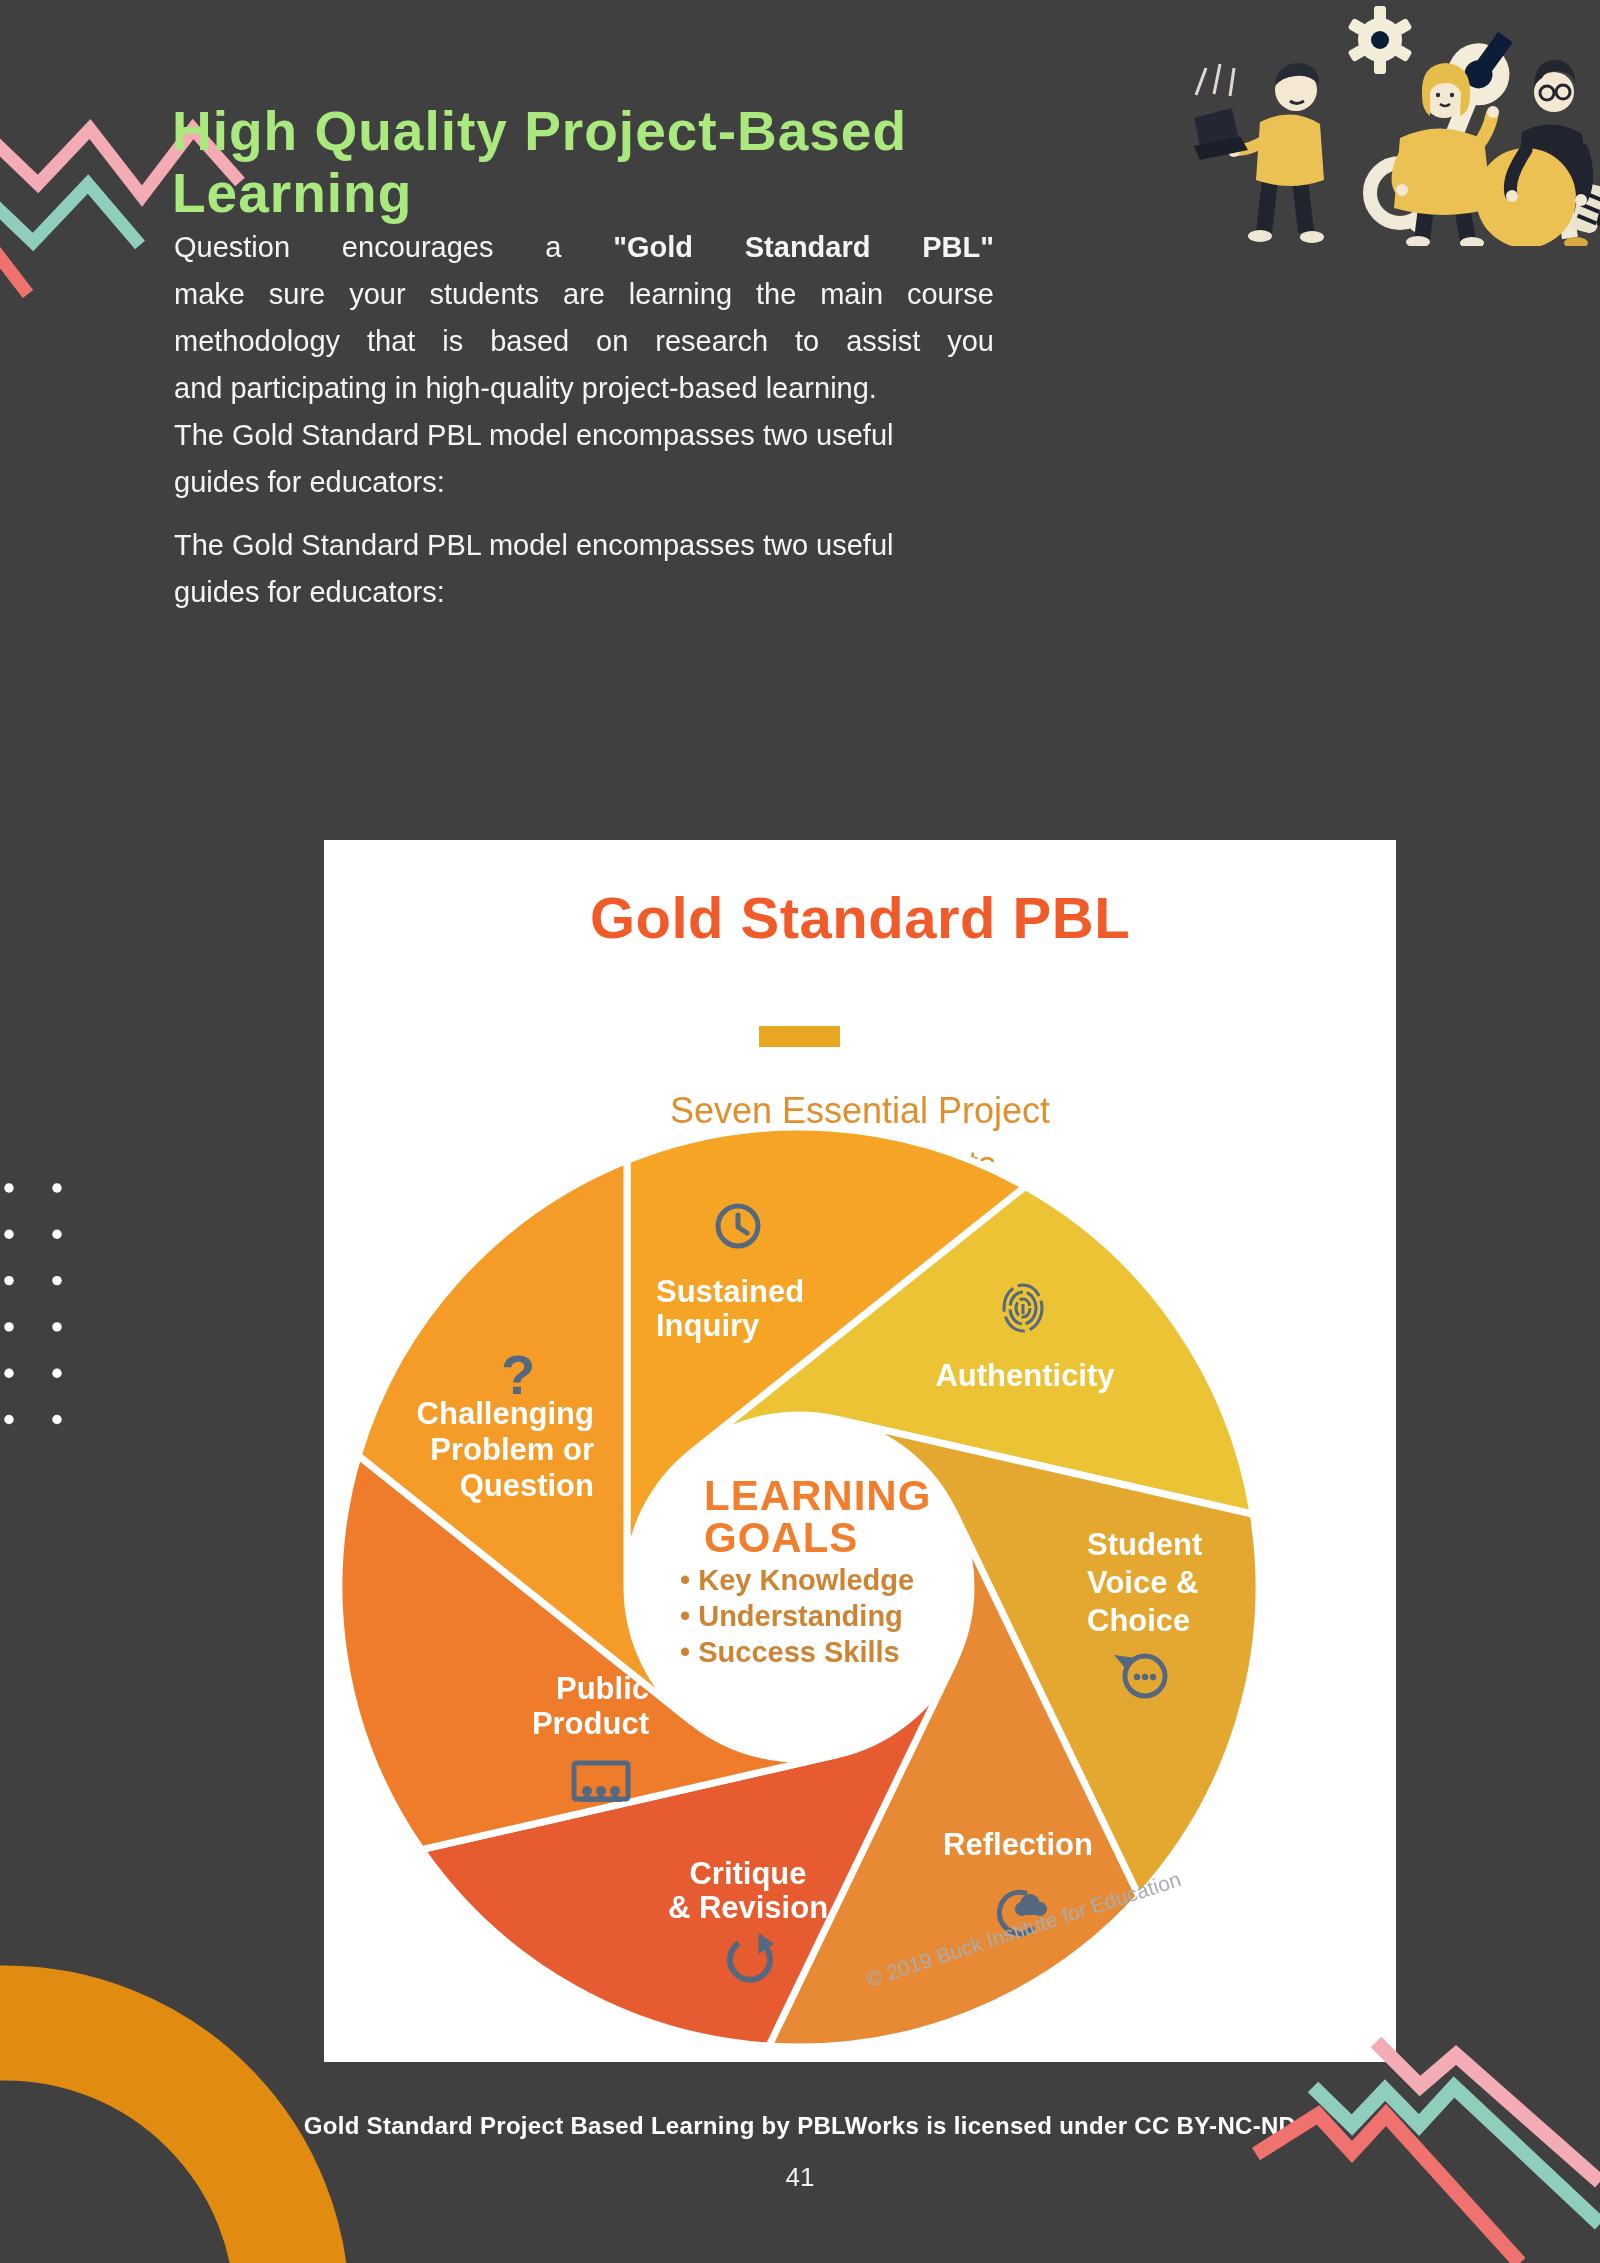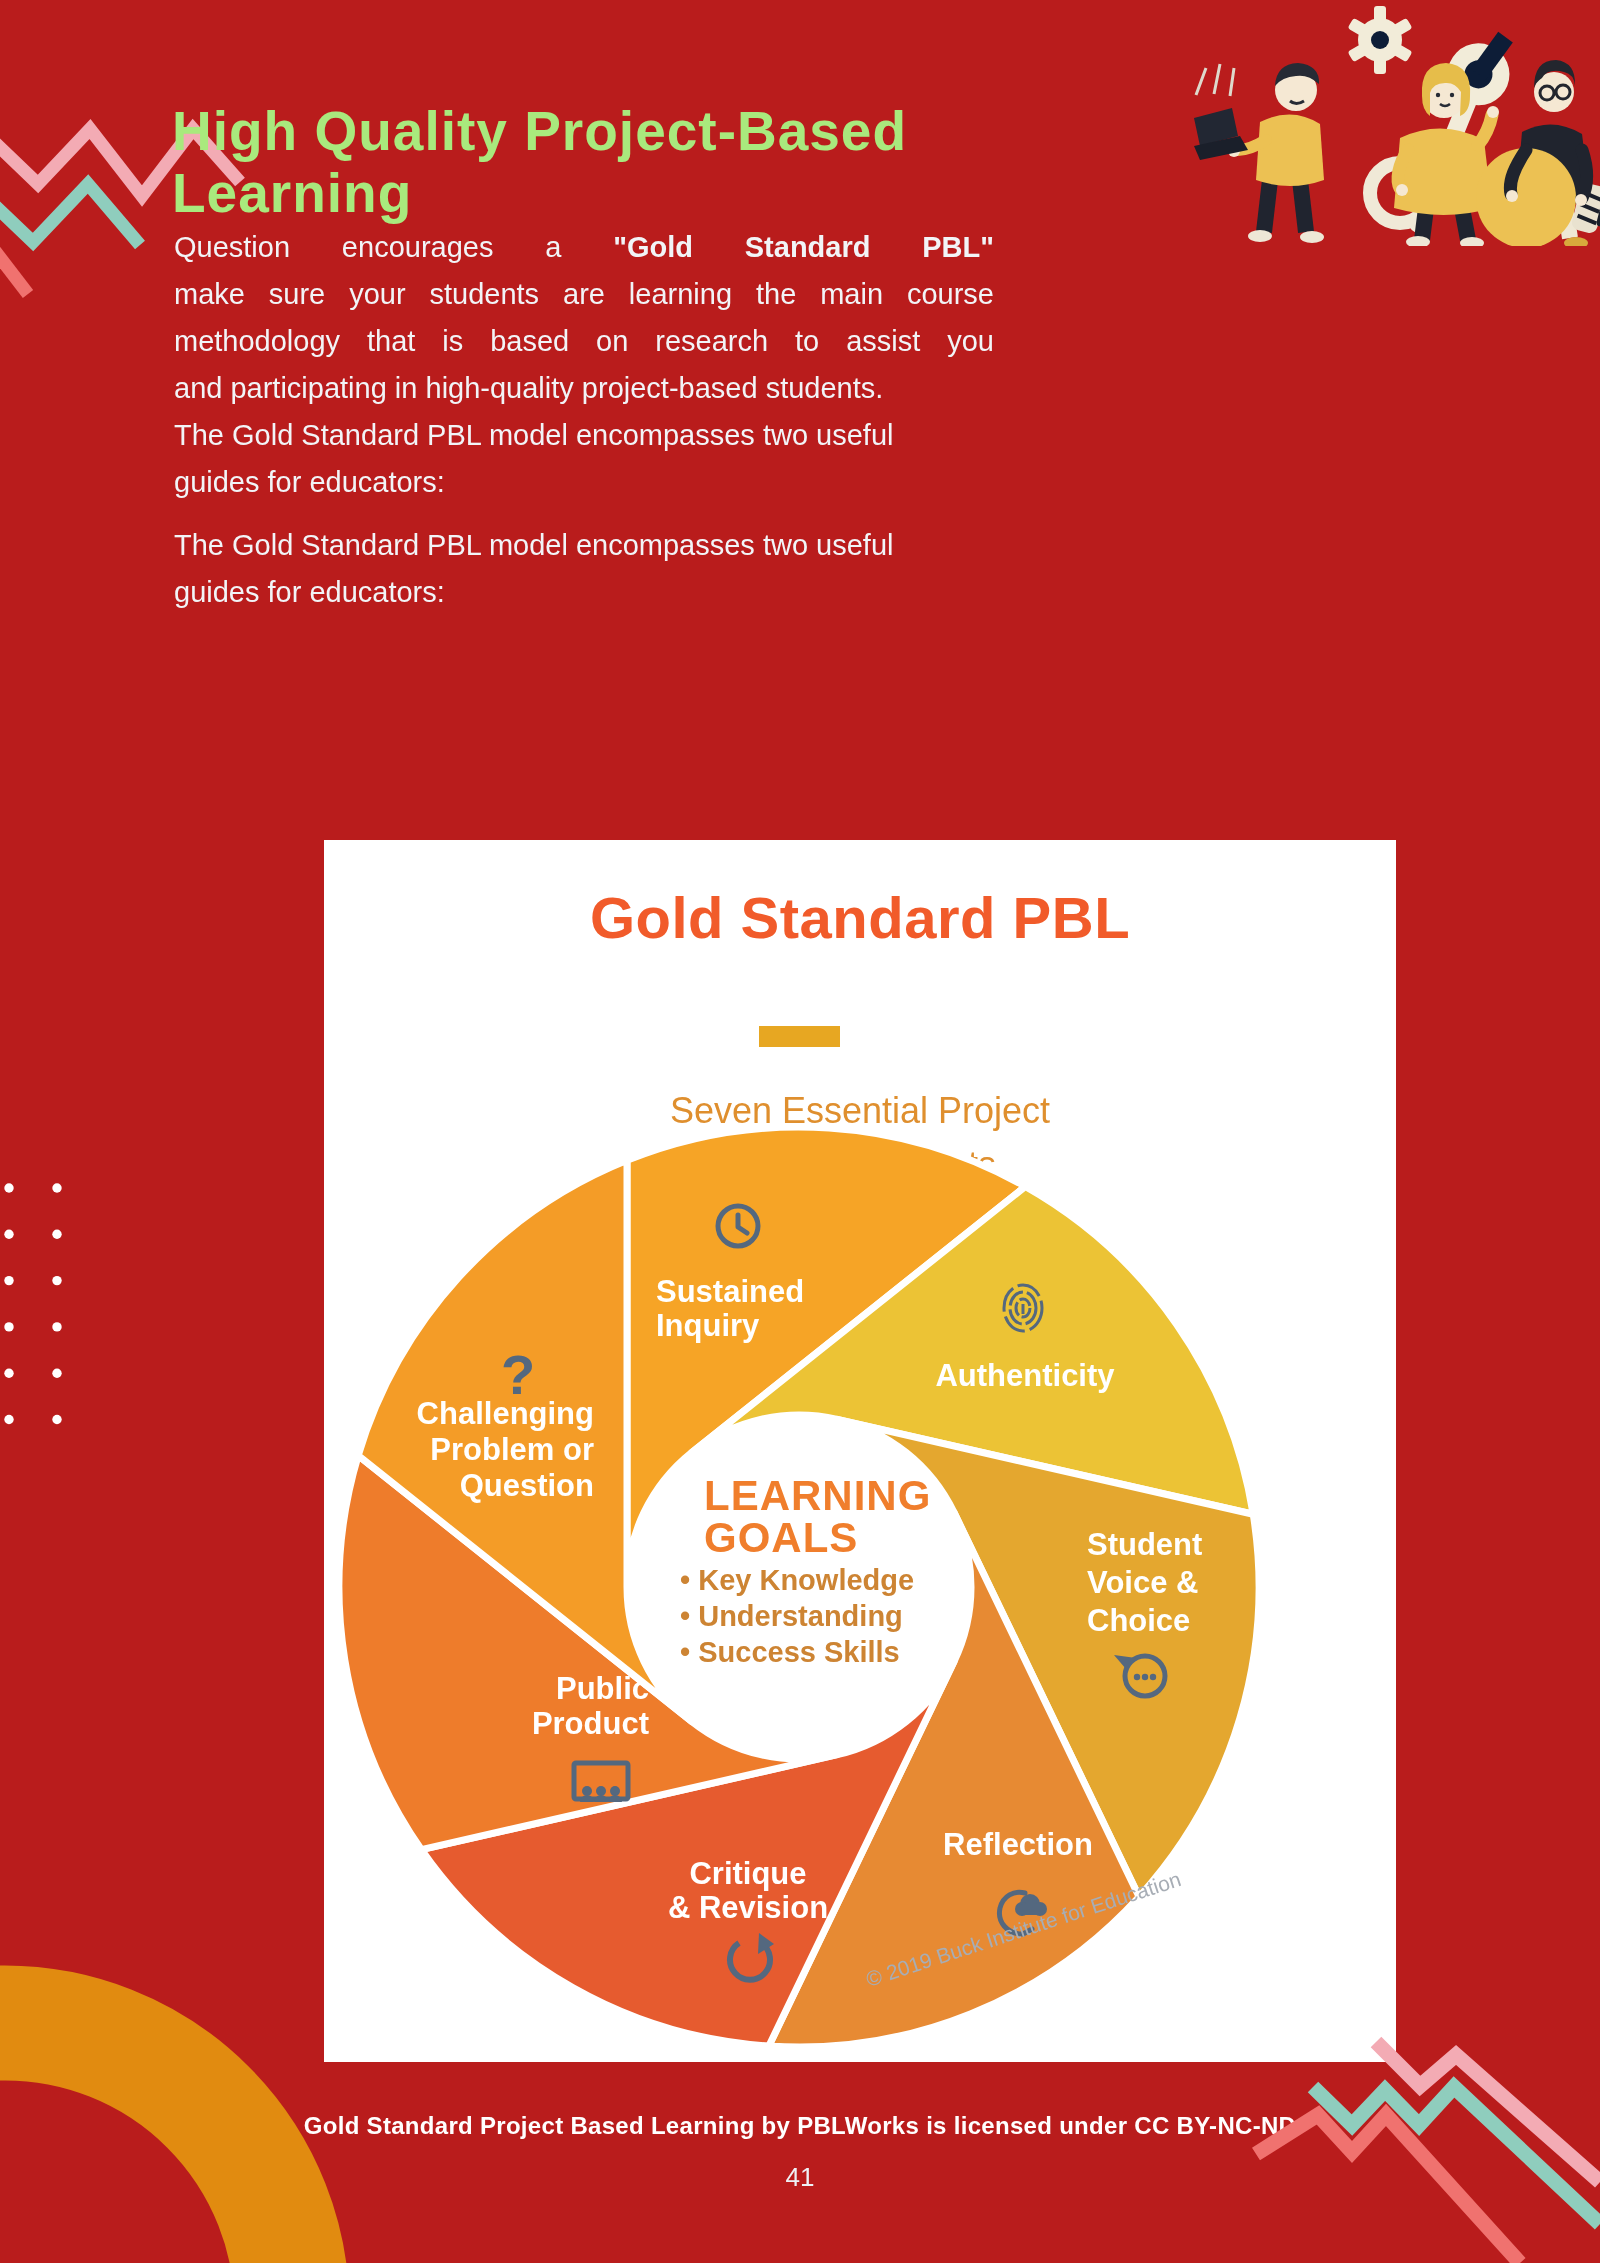--- a/index.html
+++ b/index.html
@@ -1,16 +1,16 @@
 <!DOCTYPE html>
 <html><head>
 <meta charset="utf-8">
 <style>
   html,body{margin:0;padding:0;background:#0d1d37}
-  .page{position:relative;width:1600px;height:2263px;background:#b91c1c;overflow:hidden;
+  .page{position:relative;width:1600px;height:2263px;background:#404040;overflow:hidden;
         font-family:"Liberation Sans",sans-serif}
   .abs{position:absolute}
   .title{left:172px;top:100px;width:900px;color:#a9e97d;font-size:55px;font-weight:700;
          line-height:62px;letter-spacing:1px}
   .intro{left:174px;top:224px;width:820px;color:#f2f4f7;font-size:29px;line-height:47px}
   .jline{text-align:justify;text-align-last:justify}
   .line{white-space:nowrap}
   .p2{margin-top:16px}
   .bold{font-weight:700}
   .card{left:324px;top:840px;width:1072px;height:1222px;background:#ffffff}
@@ -115,21 +115,21 @@
   <h1 class="abs title" style="margin:0">
     <div>High Quality Project-Based</div>
     <div>Learning</div>
   </h1>
 
   <div class="abs intro">
     <div>
       <div class="jline"><span>Question encourages a </span><span class="bold">"Gold Standard PBL"</span></div>
       <div class="jline">make sure your students are learning the main course</div>
       <div class="jline">methodology that is based on research to assist you</div>
-      <div class="line">and participating in high-quality project-based students.</div>
+      <div class="line">and participating in high-quality project-based learning.</div>
       <div class="line">The Gold Standard PBL model encompasses two useful</div>
       <div class="line">guides for educators:</div>
     </div>
     <div class="p2">
       <div class="line">The Gold Standard PBL model encompasses two useful</div>
       <div class="line">guides for educators:</div>
     </div>
   </div>
 
   <div class="abs card">

